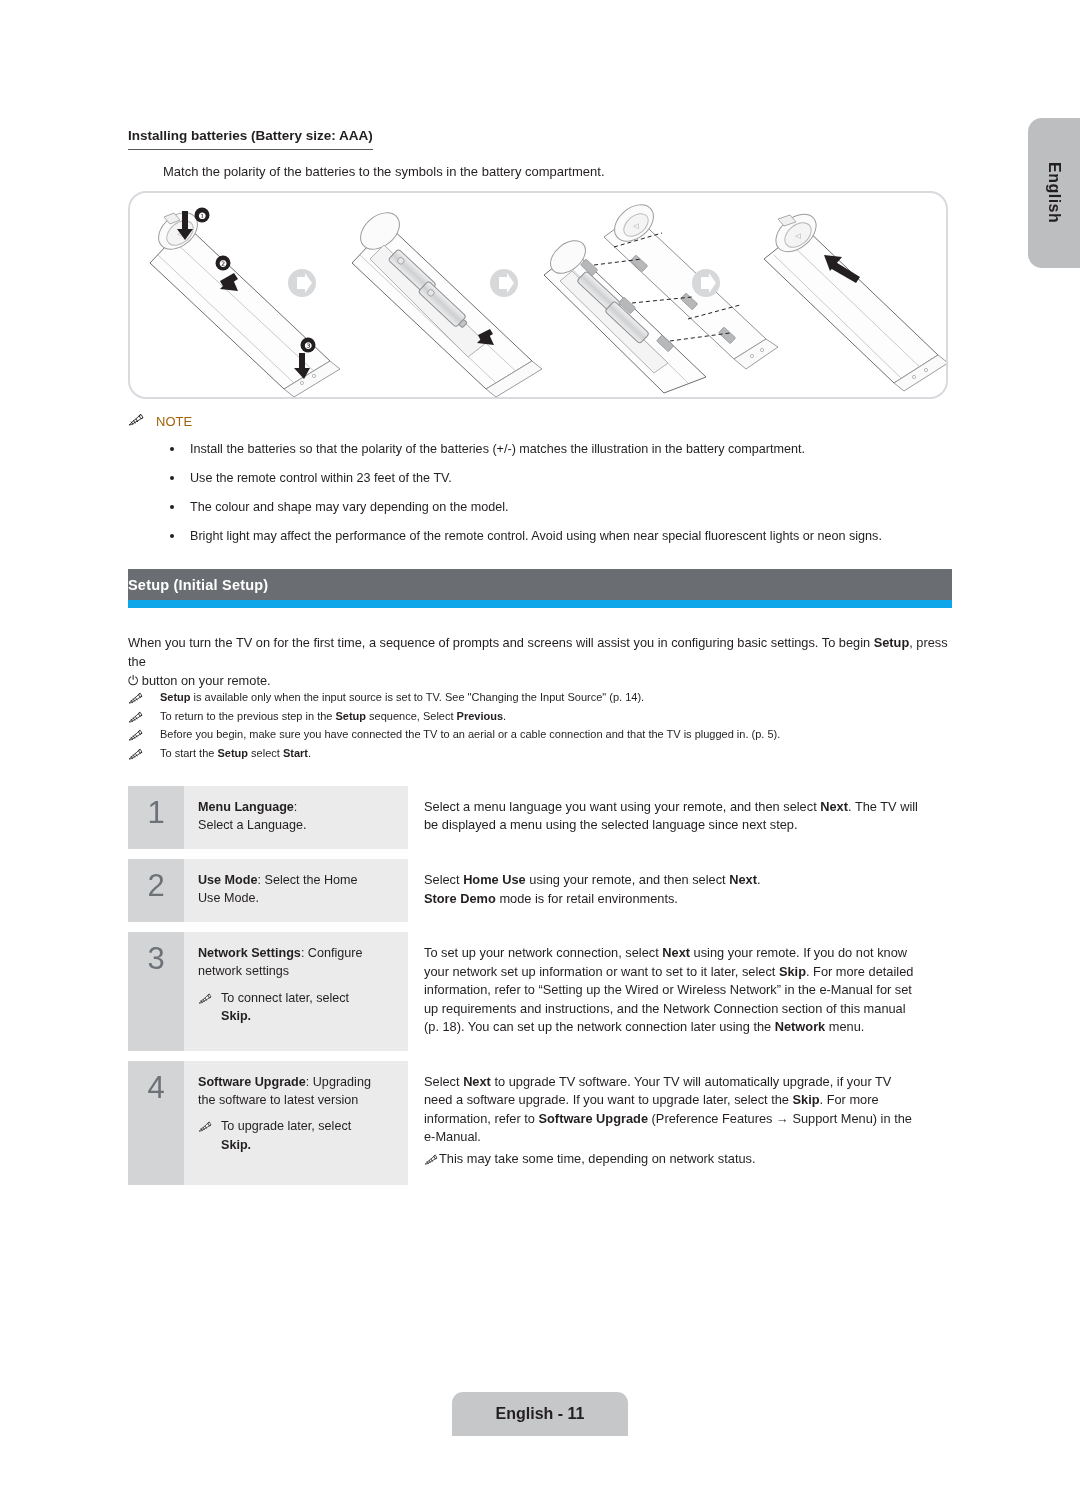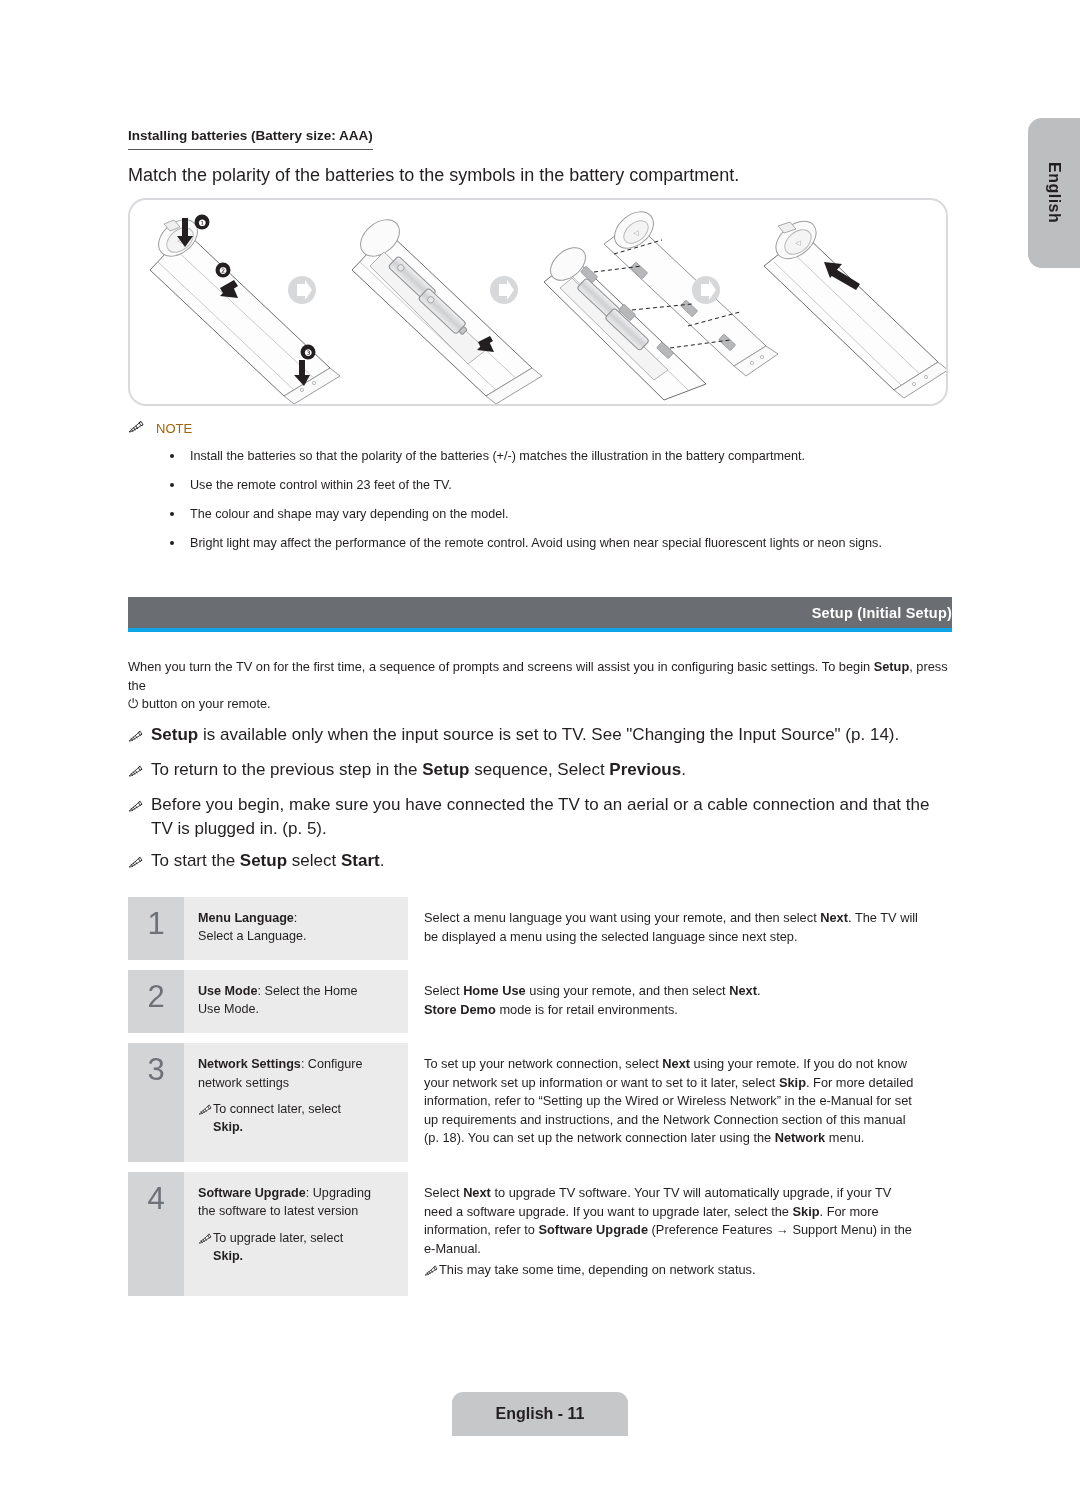--- a/index.html
+++ b/index.html
@@ -51,24 +51,25 @@
     font-size: 13.5px;
     font-weight: bold;
     color: #231f20;
     padding-top: 128px;
     padding-bottom: 4px;
     border-bottom: 1.2px solid #58595b;
     display: inline-block;
     line-height: 1.25;
   }
   .sec-sub {
-    font-size: 18px;
+    font-size: 13px;
     color: #231f20;
     margin-top: 13px;
     line-height: 1.35;
+    margin-left: 35px;
   }
 
   
   .illus-box {
     margin-top: 11px;
     width: 820px;
     height: 208px;
     border: 2.5px solid #d9dade;
     border-radius: 18px;
     box-sizing: border-box;
@@ -107,27 +108,27 @@
     left: 42px;
     top: 6px;
     width: 4px;
     height: 4px;
     border-radius: 50%;
     background: #231f20;
   }
 
   
   .bar {
-    margin-top: 45px;
+    margin-top: 24px;
     height: 31px;
     background: #6a6d71;
-    border-bottom: 4px solid #0ea5e9;
+    border-bottom: 8px solid #0ea5e9;
     display: flex;
     align-items: center;
-    justify-content: flex-end;
+    justify-content: flex-start;
   }
   .bar-title {
     color: #ffffff;
     font-size: 14.5px;
     font-weight: bold;
     letter-spacing: 0.2px;
   }
 
   
   .intro {
@@ -138,24 +139,23 @@
   }
   .pwr {
     font-family: "DejaVu Sans", sans-serif;
     font-size: 13px;
   }
 
   
   .nline {
     display: flex;
     align-items: flex-start;
-    gap: 7px;
-    font-size: 17px;
+    gap: 16px;
+    font-size: 11px;
     line-height: 1.4;
-    margin-top: 9px;
     color: #231f20;
   }
   .nline .pencil { margin-top: 2px; }
 
   
   .steps {
     margin-top: 22px;
     width: 794px;
     border-collapse: collapse;
     table-layout: fixed;
@@ -190,20 +190,21 @@
     font-size: 12.8px;
     line-height: 1.45;
     color: #231f20;
     background: #ffffff;
   }
   .spacer td { height: 10px; background: #ffffff; padding: 0; }
 
   .mid-note {
     display: flex;
     align-items: flex-start;
+    gap: 8px;
     margin-top: 8px;
   }
   .mid-note .pencil { margin-top: 2px; }
 
   .desc-note {
     display: flex;
     align-items: flex-start;
     margin-top: 3px;
   }
   .desc-note .pencil { margin-top: 2px; }

